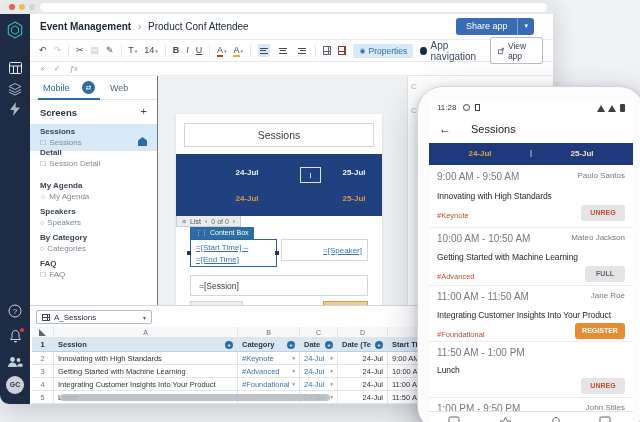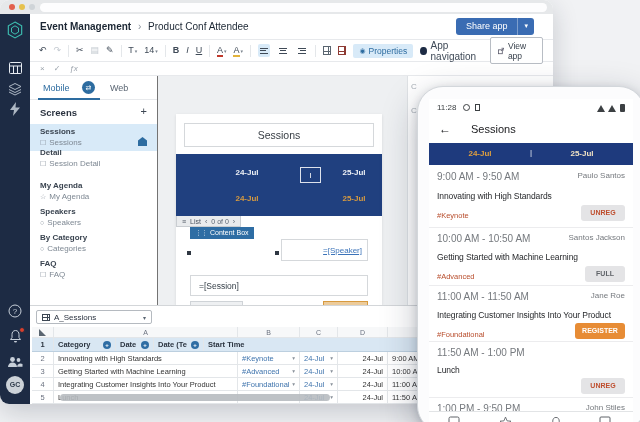--- a/index.html
+++ b/index.html
@@ -364,20 +364,24 @@
         <div class="chip">
           <span>≡</span>
           <span>List</span>
           <span class="pg">‹</span>
           <span class="pg">0 of 0</span>
           <span class="pg">›</span>
         </div>
         <div class="cbtag">
           <span class="dots">⋮⋮</span><span>Content Box</span>
         </div>
+        <div class="selbox">
+          <span class="fml" style="left:5px; top:3px;">=[Start Time] –</span>
+          <span class="fml" style="left:5px; top:15px;">=[End Time]</span>
+        </div>
         <span class="handle" style="left:11px; top:137px;"></span>
         <span class="handle" style="left:99px; top:137px;"></span>
         <div class="spkbox">
           <span class="fml" style="right:5px; top:6px;">=[Speaker]</span>
         </div>
         <div class="sesbox">
           <span class="f">=[Session]</span>
         </div>
         <div class="pgray"></div>
         <div class="porange"></div>
@@ -401,20 +405,24 @@
               <span class="tri"></span>
             </div>
           <div class="gc cA">A</div>
           <div class="gc cB">B</div>
           <div class="gc cC">C</div>
           <div class="gc cD">D</div>
           <div class="gc cE">E</div>
         </div>
         <div class="grow hdr1">
           <div class="gc num">1</div>
+          <div class="gc cA">
+              <span>Session</span>
+              <span class="colic">+</span>
+            </div>
           <div class="gc cB">
               <span>Category</span>
               <span class="colic">+</span>
             </div>
           <div class="gc cC">
               <span>Date</span>
               <span class="colic">+</span>
             </div>
           <div class="gc cD">
               <span>Date (Te</span>
@@ -508,21 +516,21 @@
       </div>
 
       <span class="ptime" style="top:72px;">9:00 AM - 9:50 AM</span>
       <span class="pspk" style="top:72px;">Paulo Santos</span>
       <span class="ptitle" style="top:92px;">Innovating with High Standards</span>
       <span class="pcat" style="top:112px;">#Keynote</span>
       <span class="pbtn unreg" style="top:106px;">UNREG</span>
       <span class="pdiv" style="top:128px;"></span>
 
       <span class="ptime" style="top:134px;">10:00 AM - 10:50 AM</span>
-      <span class="pspk" style="top:134px;">Santos Jackson</span>
+      <span class="pspk" style="top:134px;">Mateo Jackson</span>
       <span class="ptitle" style="top:153px;">Getting Started with Machine Learning</span>
       <span class="pcat" style="top:173px;">#Advanced</span>
       <span class="pbtn full" style="top:167px;">FULL</span>
       <span class="pdiv" style="top:186px;"></span>
 
       <span class="ptime" style="top:192px;">11:00 AM - 11:50 AM</span>
       <span class="pspk" style="top:192px;">Jane Roe</span>
       <span class="ptitle" style="top:211px;">Integrating Customer Insights Into Your Product</span>
       <span class="pcat" style="top:231px;">#Foundational</span>
       <span class="pbtn register" style="top:224px;">REGISTER</span>

